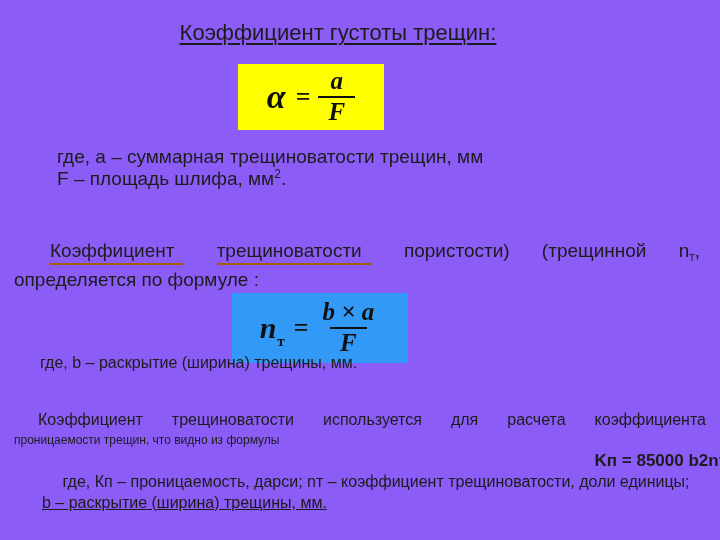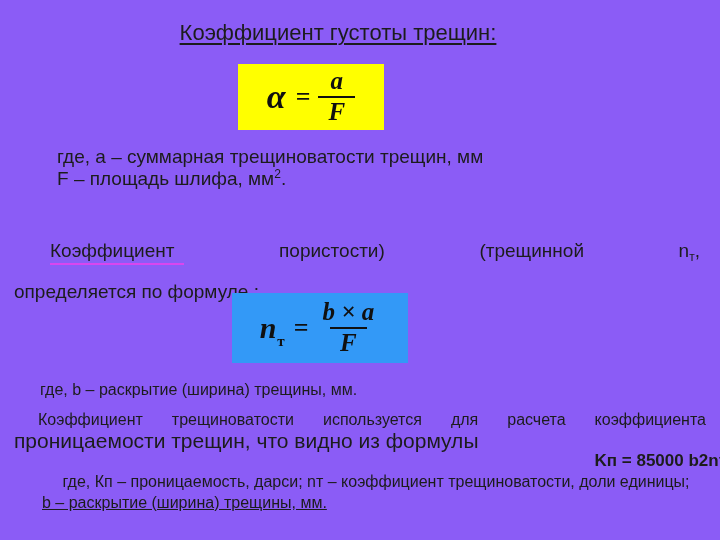--- a/index.html
+++ b/index.html
@@ -26,29 +26,29 @@
   .frm-eq { font-size:26px; margin:0 8px 0 10px; font-style:normal; }
   .frac { display:inline-flex; flex-direction:column; align-items:center; font-size:25px; line-height:1.15; }
   .frac .num { padding:0 6px; }
   .frac .den { border-top:2px solid #101010; padding:0 10px; }
   
   .def1 { position:absolute; left:57px; top:146px; font-size:19px; line-height:22px; }
   .sup { font-size:12px; vertical-align:super; line-height:0; }
   .par1 { position:absolute; left:14px; top:240px; width:686px; font-size:19px; line-height:22px; }
   .par1-l1 { display:flex; justify-content:space-between; align-items:baseline; }
   .par1-l1 .w1 { margin-left:36px; }
-  .uline { border-bottom:2px solid #d946ef; padding-right:10px; padding-bottom:1px; }
+  .uline { border-bottom:2px solid #a16207; padding-right:10px; padding-bottom:1px; }
   .nsub { font-size:12px; vertical-align:-4px; }
-  .par1-l2 { margin-top:13px; }
-  .def2 { position:absolute; left:40px; top:380px; font-size:16px; line-height:19px; }
+  .par1-l2 { margin-top:1px; }
+  .def2 { position:absolute; left:40px; top:353px; font-size:16px; line-height:19px; }
   .par2-l1 {
     position:absolute; left:14px; top:410px; width:692px; font-size:16px; line-height:19px;
     text-align:justify; text-align-last:justify; text-indent:24px;
   }
-  .par2-l2 { position:absolute; left:14px; top:431px; font-size:21px; line-height:19px; }
+  .par2-l2 { position:absolute; left:14px; top:431px; font-size:12px; line-height:19px; }
   .kp-line {
     position:absolute; left:7px; top:451px; width:720px; padding-left:60px; box-sizing:border-box;
     text-align:right; font-size:17px; font-weight:bold; line-height:19px;
   }
   .par2-l3 { position:absolute; left:42px; top:472px; width:668px; font-size:16px; line-height:19px;text-align:center; }
   .par2-l4 { position:absolute; left:42px; top:493px; font-size:16px; line-height:19px;text-decoration:underline; }
 </style>
 </head>
 <body>
 
@@ -66,20 +66,21 @@
   </div>
 
   <div class="def1">
     <div>где, а – суммарная трещиноватости трещин, мм</div>
     <div><span>F – площадь шлифа, мм</span><span class="sup">2</span><span>.</span></div>
   </div>
 
   <div class="par1">
     <div class="par1-l1">
       <span class="w1 uline">Коэффициент</span>
+      <span class="uline">трещиноватости</span>
       <span>пористости)</span>
       <span>(трещинной</span>
       <span><span>n</span><span class="nsub">т</span><span>,</span></span>
     </div>
     <div class="par1-l2">определяется по формуле :</div>
   </div>
 
   <div class="frm-box frm-nt">
     <span class="frm-lhs"><span>n</span><span class="frm-sub">т</span></span>
     <span class="frm-eq">=</span>

